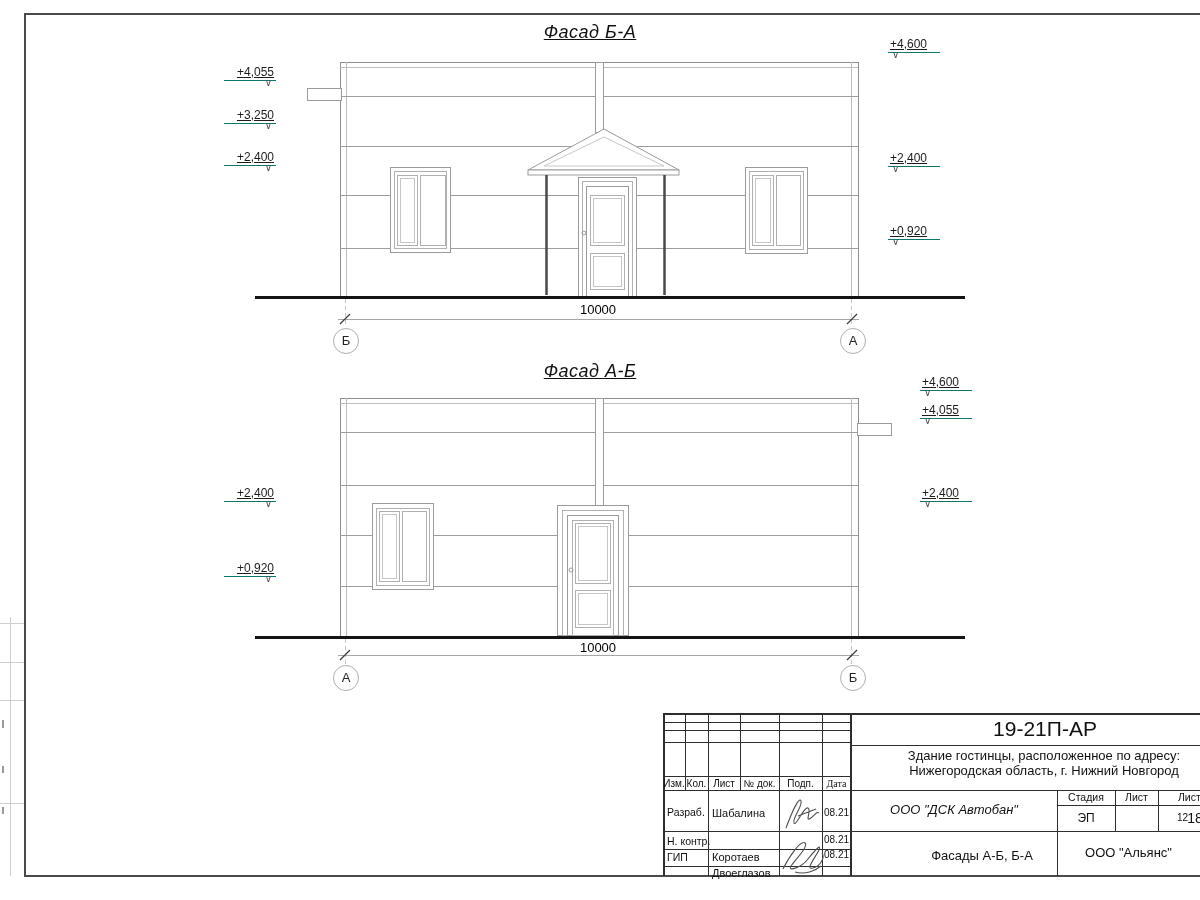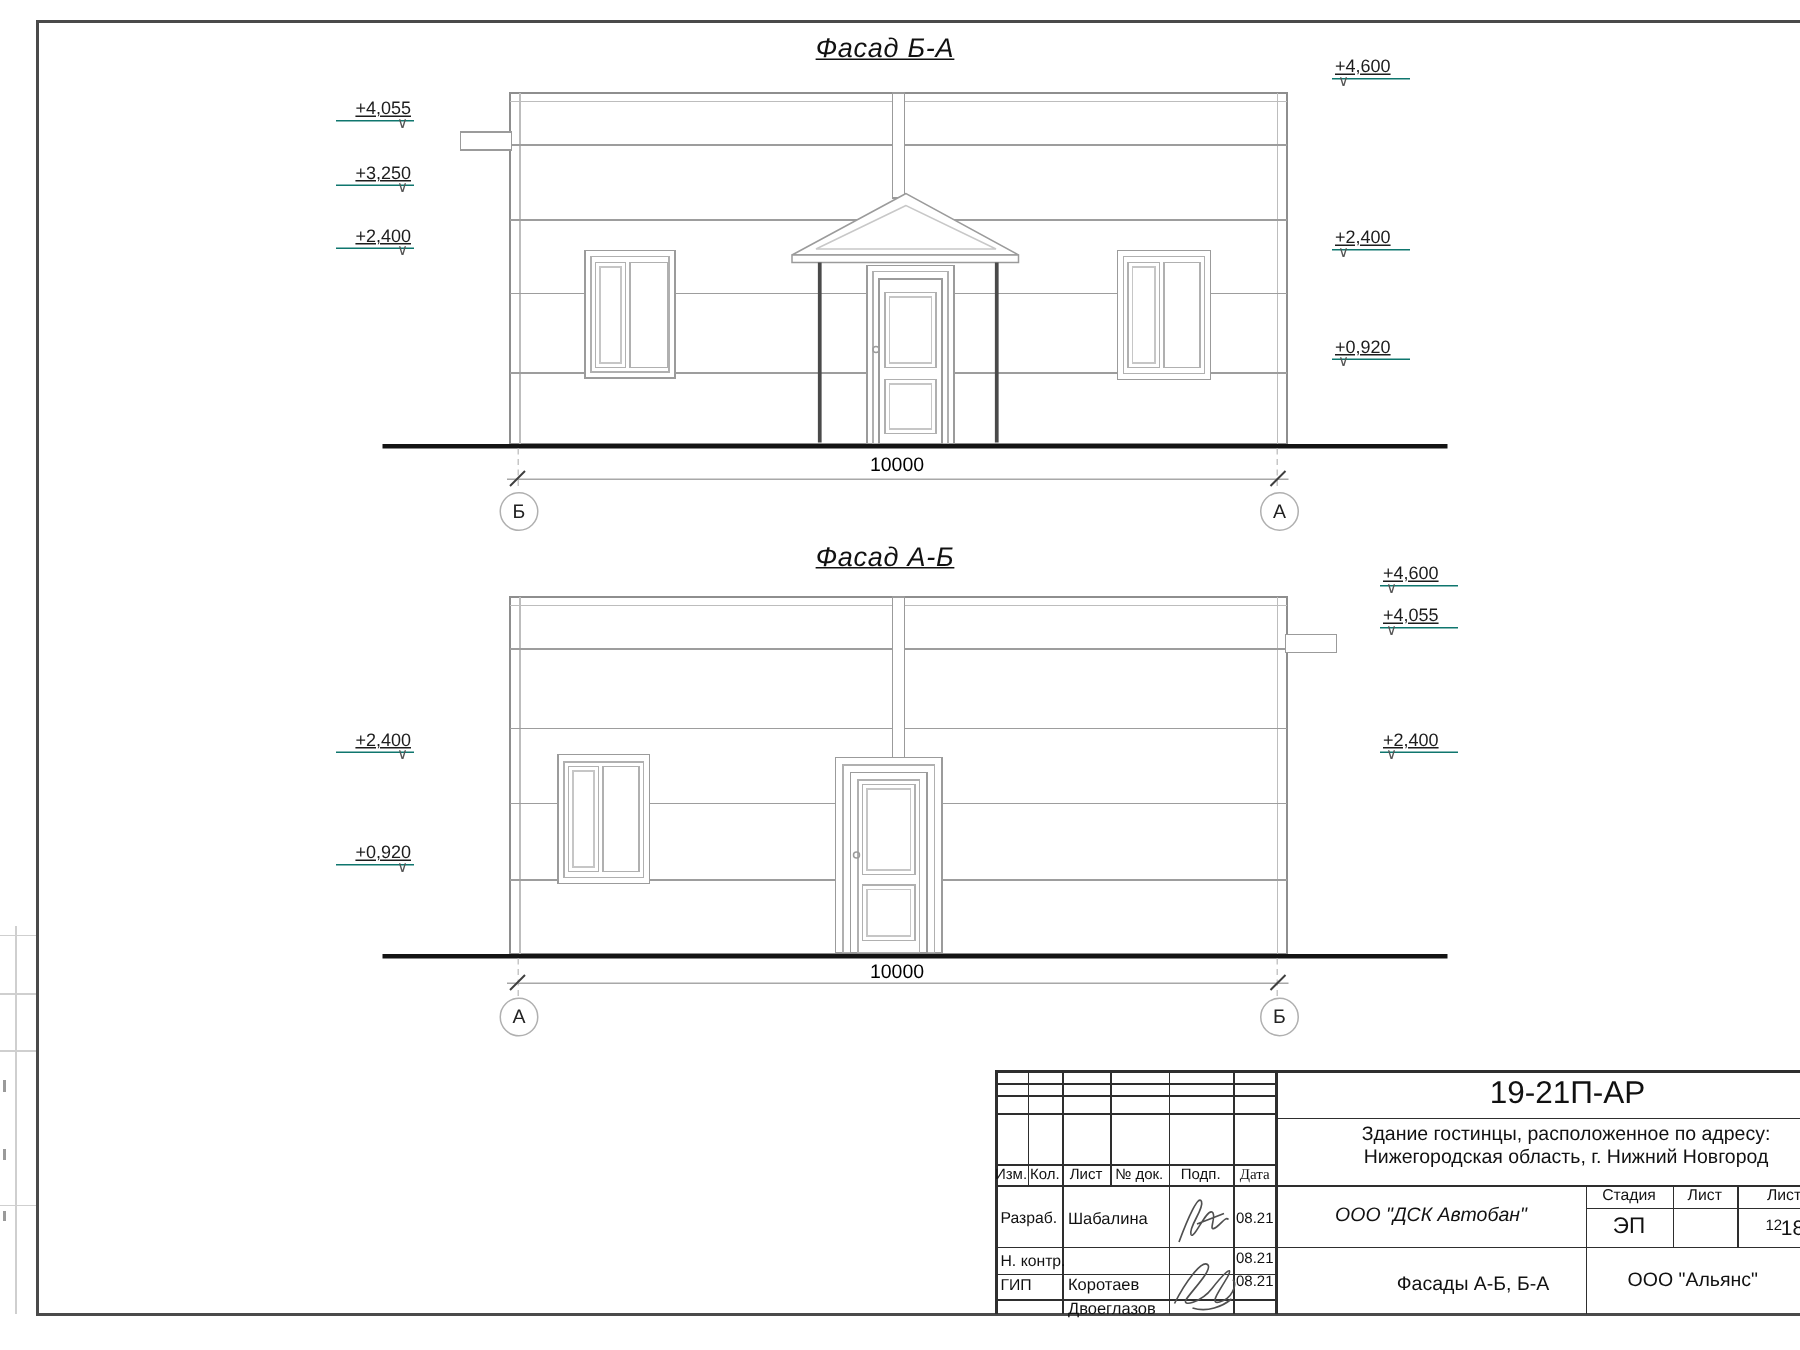--- a/index.html
+++ b/index.html
@@ -226,20 +226,20 @@
 
   <div class="tb" style="left:667px;top:851px;font-size:10.5px;">ГИП</div>
   <div class="tb" style="left:712px;top:851px;font-size:11px;">Коротаев</div>
   <div class="tb c" style="left:822px;top:849px;width:29px;font-size:10px;">08.21</div>
 
   <div class="tb c it" style="left:851px;top:797px;width:206px;height:26px;line-height:26px;font-size:13px;">ООО "ДСК Автобан"</div>
 
   <div class="tb c" style="left:1057px;top:791px;width:58px;font-size:10.5px;">Стадия</div>
   <div class="tb c" style="left:1115px;top:791px;width:43px;font-size:10.5px;">Лист</div>
   <div class="tb c" style="left:1158px;top:791px;width:74px;font-size:10.5px;">Листов</div>
-  <div class="tb c" style="left:1057px;top:805px;width:58px;height:26px;line-height:26px;font-size:15px;">ЭП</div>
+  <div class="tb c" style="left:1057px;top:805px;width:58px;height:26px;line-height:26px;font-size:12px;">ЭП</div>
   <div class="tb c" style="left:1141px;top:805px;width:43px;height:26px;line-height:26px;font-size:10px;margin-left:20px;">12</div>
   <div class="tb c" style="left:1158px;top:805px;width:74px;height:26px;line-height:26px;font-size:14px;">18</div>
 
   <div class="tb c" style="left:851px;top:846px;width:206px;height:20px;line-height:20px;font-size:13px;padding-left:28px;">Фасады А-Б, Б-А</div>
   <div class="tb c" style="left:1057px;top:843px;width:143px;height:20px;line-height:20px;font-size:13px;">ООО "Альянс"</div>
 
 </div>
 
 </body></html>

